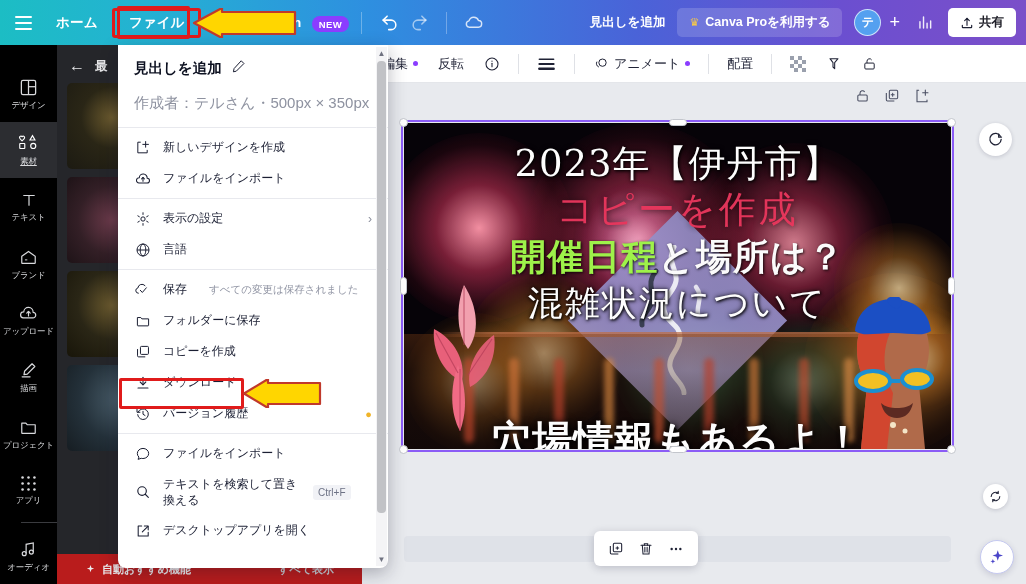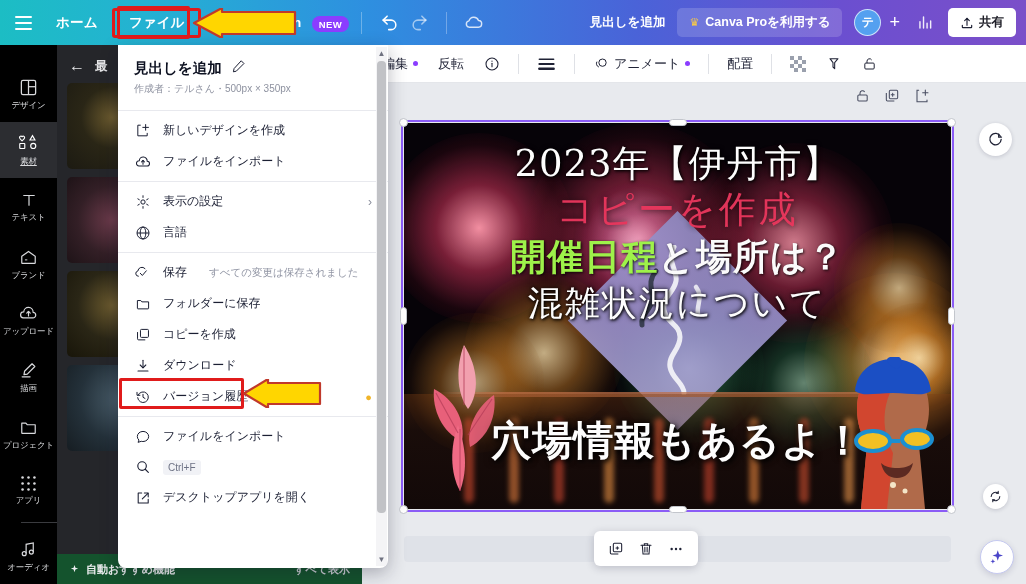--- a/index.html
+++ b/index.html
@@ -88,21 +88,21 @@
   .t2 { background: radial-gradient(circle at 40% 60%, #5c4d6b 0%, #2c2535 55%, #1a1720 100%); }
   .t3 { background: radial-gradient(circle at 60% 40%, #4a5e6b 0%, #24313a 55%, #161d22 100%); }
   .t4 { background: radial-gradient(circle at 50% 50%, #6b3a4a 0%, #331f26 55%, #1e1317 100%); }
   .t5 { background: radial-gradient(circle at 35% 45%, #3f3f6b 0%, #222238 55%, #14141f 100%); }
   .t6 { background: radial-gradient(circle at 55% 55%, #2e6b5e 0%, #17332d 55%, #0e1f1b 100%); }
   .t7 { background: radial-gradient(circle at 50% 40%, #6b5a2e 0%, #2a2616 50%, #181509 100%); }
   .t8 { background: radial-gradient(circle at 45% 55%, #4b2e6b 0%, #261838 55%, #160f20 100%); }
   .t9 { background: radial-gradient(circle at 55% 45%, #2e4f6b 0%, #162a38 55%, #0d1922 100%); }
   .lp-foot {
     position: absolute; bottom: 0; left: 0; width: 305px; height: 30px;
-    background: #14532d; display: flex; align-items: center; padding: 0 12px;
+    background: #b91c1c; display: flex; align-items: center; padding: 0 28px;
   }
   .lp-foot-left { color: #eceef0; font-size: 11px; font-weight: bold; display: flex; align-items: center; gap: 6px; }
   .lp-foot-right { color: #c9ccd1; font-size: 11px; font-weight: bold; margin-left: auto; cursor: pointer; }
 
   
   .editor {
     position: absolute; top: 45px; left: 362px; width: 664px; height: 539px;
     background: #e8eaee;
   }
   .subtoolbar {
@@ -119,21 +119,21 @@
 
   .canvas-scroll {
     position: absolute; top: 38px; left: 0; width: 664px; height: 501px;
     background: #e8eaee;
   }
   .pagetools {
     position: absolute; top: 5px; right: 96px; display: flex; gap: 14px; align-items: center;
   }
   .pagetool { cursor: pointer; }
   .page-wrap {
-    position: absolute; top: 40px; left: 42px; width: 547px; height: 386px;
+    position: absolute; top: 40px; left: 42px; width: 547px; height: 326px;
   }
   .page {
     position: absolute; inset: 0;
     background: #060308; overflow: hidden;
   }
   .selbox {
     position: absolute; inset: -3px; border: 2px solid #8b5cf6; pointer-events: none;
   }
   .handle {
     position: absolute; width: 9px; height: 9px; border-radius: 50%;
@@ -224,21 +224,21 @@
 
   
   .menu {
     position: absolute; top: 45px; left: 118px; width: 270px; height: 523px;
     background: #fff; border-radius: 0 0 8px 8px;
     box-shadow: 0 5px 18px rgba(20,20,40,.3); z-index: 20; overflow: hidden;
   }
   .menu-head { padding: 14px 16px 10px 16px; }
   .mh-row { display: flex; align-items: center; gap: 9px; }
   .mh-title { font-size: 14.5px; font-weight: bold; color: #0d1121; }
-  .mh-sub { font-size: 10px; color: #8e92a0; margin-top: 4px; }
+  .mh-sub { font-size: 15px; color: #8e92a0; margin-top: 16px; }
   .menu-sep { height: 1px; background: #e8e9ee; margin: 4px 0; }
   .mi {
     display: flex; align-items: center; gap: 12px; padding: 7px 16px;
     font-size: 12px; color: #1b1f33; cursor: pointer; min-height: 30px;
   }
   .mi-ic { width: 17px; display: flex; align-items: center; justify-content: center; flex: 0 0 17px; }
   .mi-label { flex: 1; }
   .mi-note { font-size: 10.5px; color: #9195a4; white-space: nowrap; }
   .mi-kbd {
     font-size: 10px; color: #6d7285; background: #f1f2f6;
@@ -761,20 +761,21 @@
       </span>
       <span class="mi-label">ファイルをインポート</span>
     </div>
     <div class="mi" style="align-items:center;">
       <span class="mi-ic">
         <svg width="16" height="16" viewBox="0 0 24 24" fill="none" stroke="#1b1f33" stroke-width="1.7" stroke-linecap="round">
           <circle cx="10.6" cy="10.6" r="6.4"></circle>
             <path d="M15.4 15.4 20 20"></path>
         </svg>
       </span>
+      <span class="mi-label" style="line-height:1.35; white-space:normal; max-width:138px;">テキストを検索して置き換える</span>
       <span class="mi-kbd">Ctrl+F</span>
     </div>
     <div class="mi">
       <span class="mi-ic">
         <svg width="16" height="16" viewBox="0 0 24 24" fill="none" stroke="#1b1f33" stroke-width="1.6" stroke-linecap="round" stroke-linejoin="round">
           <path d="M10 4.5H4.8v15h15V14"></path>
             <path d="M14 4.5h5.8v5.8"></path>
             <path d="M19.4 4.9 11 13.3"></path>
         </svg>
       </span>

